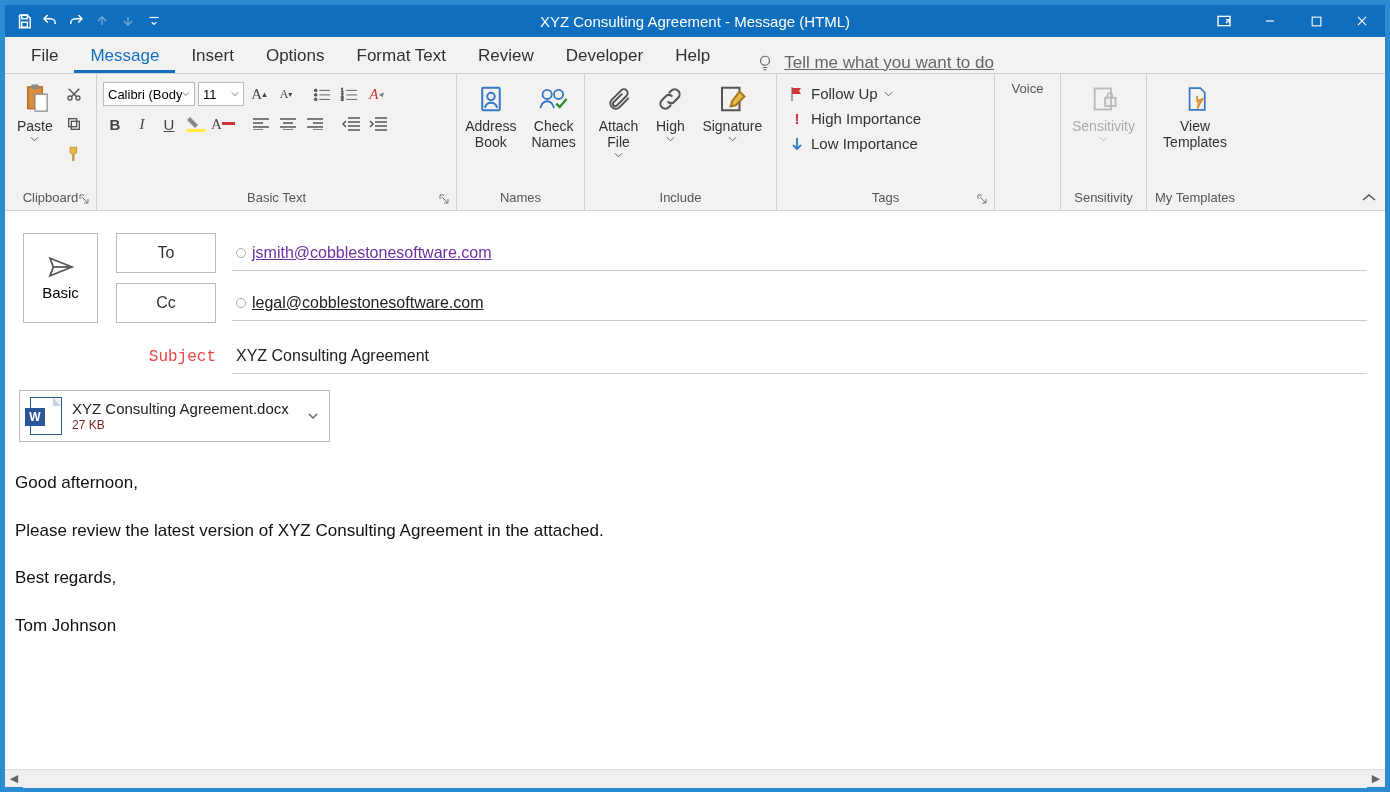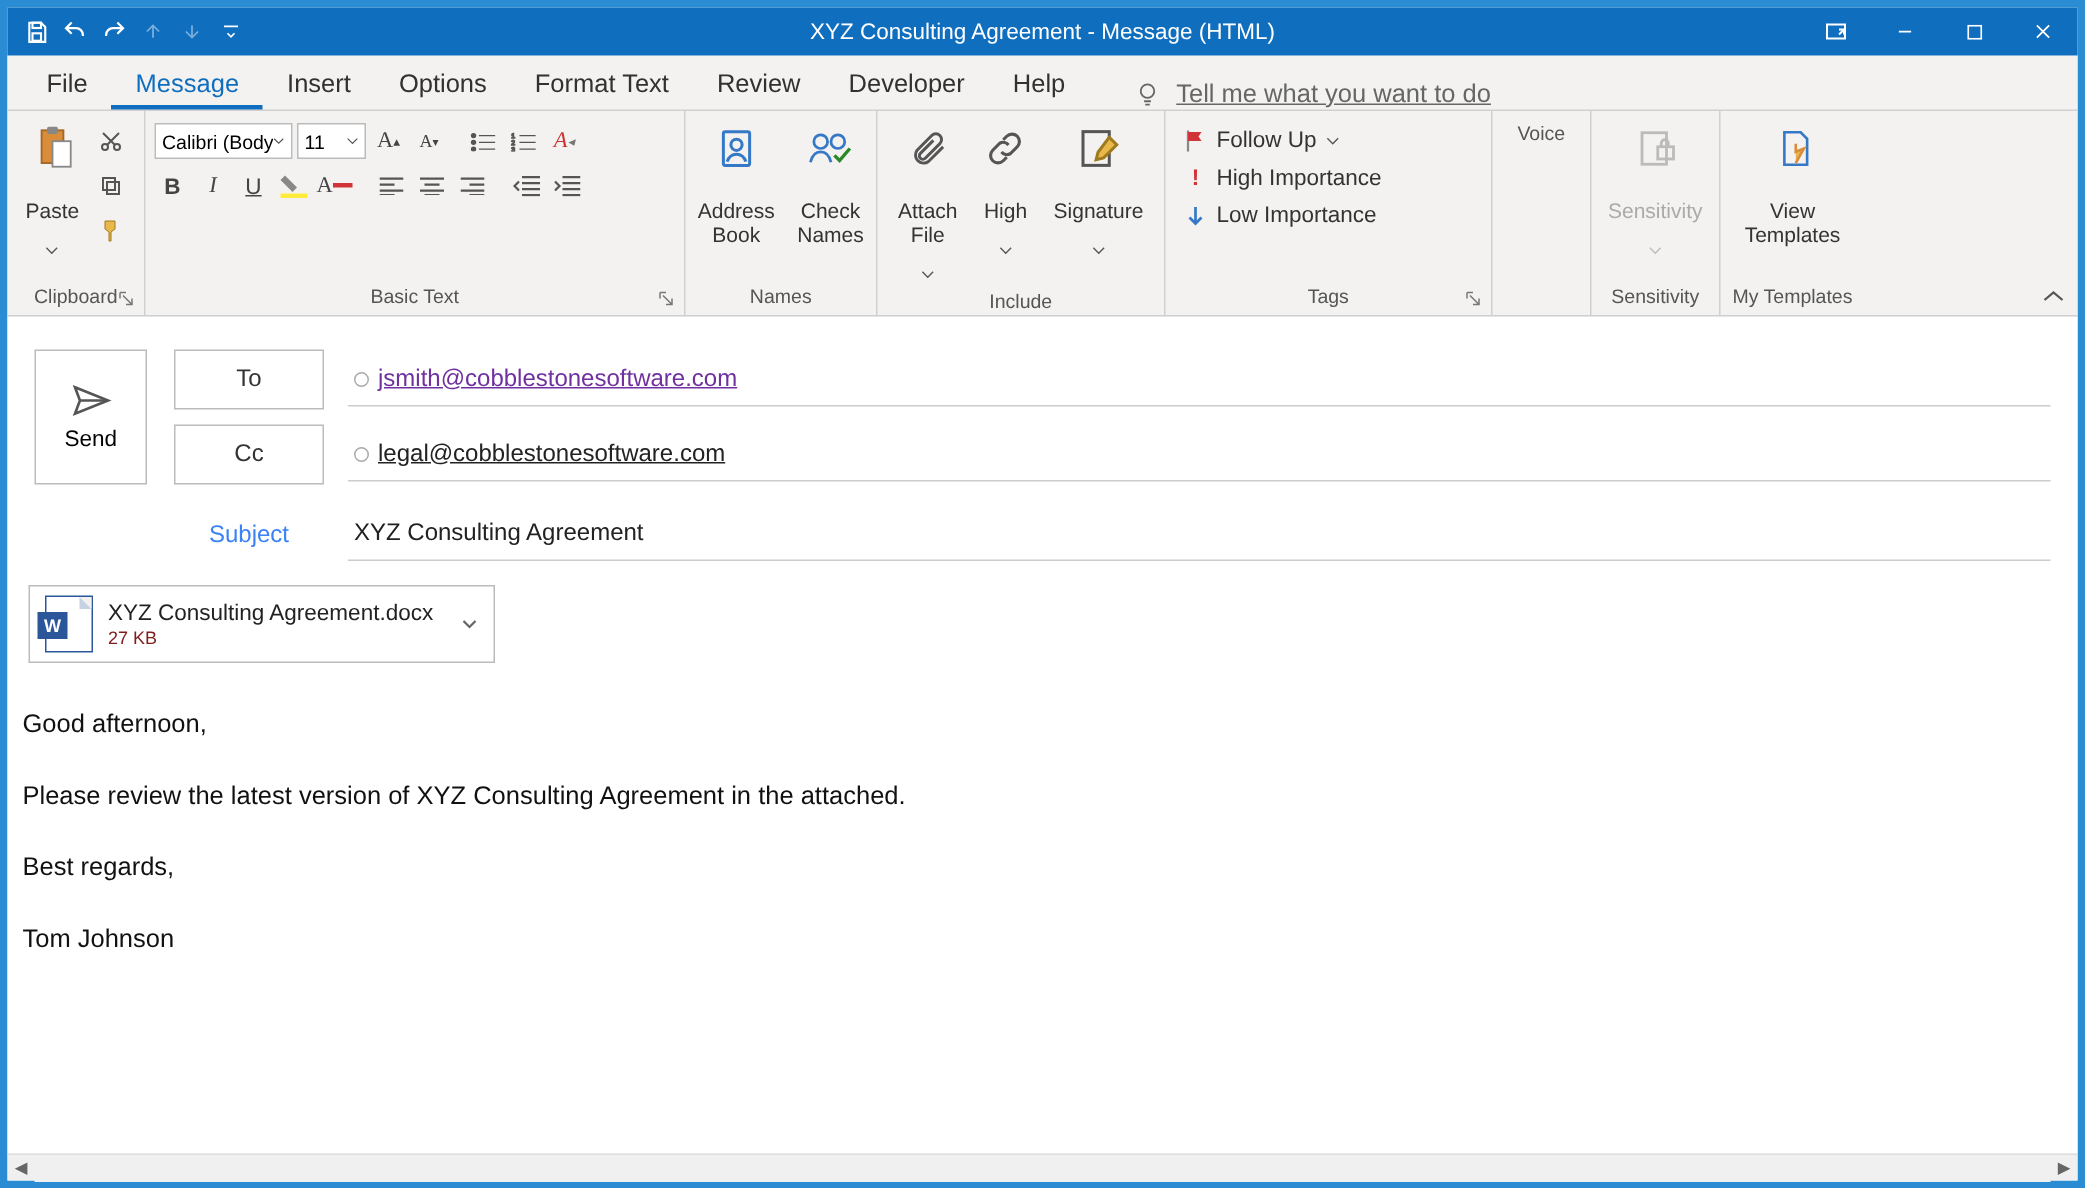--- a/index.html
+++ b/index.html
@@ -17,42 +17,42 @@
   .tab{padding:8px 16px 7px 16px;font-size:17px;color:#323130;cursor:pointer;}
   .tab.active{color:#106ebe;border-bottom:3px solid #106ebe;padding-bottom:4px;font-weight:400;}
   .tellme{display:flex;align-items:center;gap:10px;margin-left:30px;color:#666;font-size:17px;text-decoration:underline;}
   .tellme .bulb{width:18px;height:18px;}
   
   .ribbon{height:137px;background:#f3f2f1;display:flex;border-bottom:1px solid #d0d0d0;position:relative;}
   .group{border-right:1px solid #d0d0d0;display:flex;flex-direction:column;padding:4px 6px 2px 6px;}
   .group .body{flex:1;display:flex;align-items:flex-start;gap:3px;}
   .group .footer{display:flex;align-items:center;justify-content:center;font-size:13px;color:#555;padding:3px 0;position:relative;}
   .group .footer .launcher{position:absolute;right:0;bottom:3px;width:12px;height:12px;}
-  .bigbtn{display:flex;flex-direction:column;align-items:center;justify-content:flex-start;padding:4px 6px;cursor:pointer;text-align:center;font-size:14px;color:#333;line-height:1.15;gap:16px;}
+  .bigbtn{display:flex;flex-direction:column;align-items:center;justify-content:flex-start;padding:4px 6px;cursor:pointer;text-align:center;font-size:14px;color:#333;line-height:1.15;gap:2px;}
   .bigbtn .ic{width:34px;height:34px;display:flex;align-items:center;justify-content:center;}
   .bigbtn.disabled{color:#aaa;}
   .tagitem{display:flex;align-items:center;gap:6px;font-size:15px;color:#333;padding:3px 6px;cursor:pointer;}
   .collapse{position:absolute;right:8px;bottom:6px;cursor:pointer;}
   
   .fontrow{display:flex;align-items:center;gap:3px;}
   .fontname{width:92px;height:24px;border:1px solid #bbb;background:#fff;font-size:13px;padding:0 4px;display:flex;align-items:center;justify-content:space-between;cursor:pointer;}
   .fontsize{width:46px;height:24px;border:1px solid #bbb;background:#fff;font-size:13px;padding:0 4px;display:flex;align-items:center;justify-content:space-between;cursor:pointer;}
   .fmtbtn{width:24px;height:24px;display:flex;align-items:center;justify-content:center;cursor:pointer;font-size:15px;color:#444;}
   
   .compose{flex:1;display:flex;flex-direction:column;background:#fff;overflow:hidden;}
   .header{padding:22px 18px 6px 18px;}
   .row{display:flex;align-items:center;margin-bottom:0;}
   .sendbox{width:75px;height:90px;border:1px solid #bbb;display:flex;flex-direction:column;align-items:center;justify-content:center;gap:6px;cursor:pointer;margin-right:18px;}
   .sendbox svg{width:28px;height:22px;}
   .fieldbtn{width:100px;height:40px;border:1px solid #bbb;display:flex;align-items:center;justify-content:center;font-size:16px;color:#333;cursor:pointer;margin-right:16px;}
   .addrline{flex:1;border-bottom:1px solid #ccc;padding:8px 4px;font-size:16px;display:flex;align-items:center;gap:6px;}
   .elpin{width:10px;height:10px;border:1px solid #aaa;border-radius:50%;}
   .addrline a{color:#7030a0;text-decoration:underline;}
   .addrline .cc{color:#222;text-decoration:underline;}
-  .subjectlabel{width:100px;text-align:center;color:#3b82f6;font-size:16px;margin-right:16px;}
+  .subjectlabel{width:100px;text-align:right;color:#ef4444;font-size:16px;margin-right:16px;font-family:Liberation Mono, monospace;}
   .subjectval{flex:1;border-bottom:1px solid #ccc;padding:8px 4px;font-size:16px;color:#222;}
   
   .attachwrap{padding:10px 14px;}
   .attachment{display:inline-flex;align-items:center;border:1px solid #bbb;padding:6px 10px;gap:10px;cursor:pointer;}
   .wordicon{width:32px;height:38px;background:#fff;border:1px solid #2b579a;position:relative;}
   .wordicon::before{content:"";position:absolute;right:0;top:0;border-top:8px solid #f3f2f1;border-left:8px solid #2b579a44;}
   .wordicon .w{position:absolute;left:-6px;top:10px;width:20px;height:18px;background:#2b579a;color:#fff;font-size:12px;font-weight:bold;display:flex;align-items:center;justify-content:center;}
   .attinfo{display:flex;flex-direction:column;font-size:15px;color:#222;line-height:1.2;}
   .attinfo .size{color:#7f1d1d;font-size:12px;}
   .attachment .chev{margin-left:8px;color:#666;}
@@ -455,21 +455,21 @@
   </div>
 
   <div class="compose">
     <div class="header">
       <div style="display:flex">
         <div class="sendbox">
           <svg viewBox="0 0 24 20" fill="none" stroke="#555" stroke-width="1.6">
               <path d="M2 2l20 8-20 8 3-8z"></path>
               <path d="M5 10h17"></path>
             </svg>
-          <span style="font-size:15px">Send</span>
+          <span style="font-size:15px">Basic</span>
         </div>
         <div style="flex:1">
           <div class="row">
             <div class="fieldbtn">
                 <span>To</span>
               </div>
             <div class="addrline">
               <span class="elpin"></span>
               <a>jsmith@cobblestonesoftware.com</a>
             </div>

